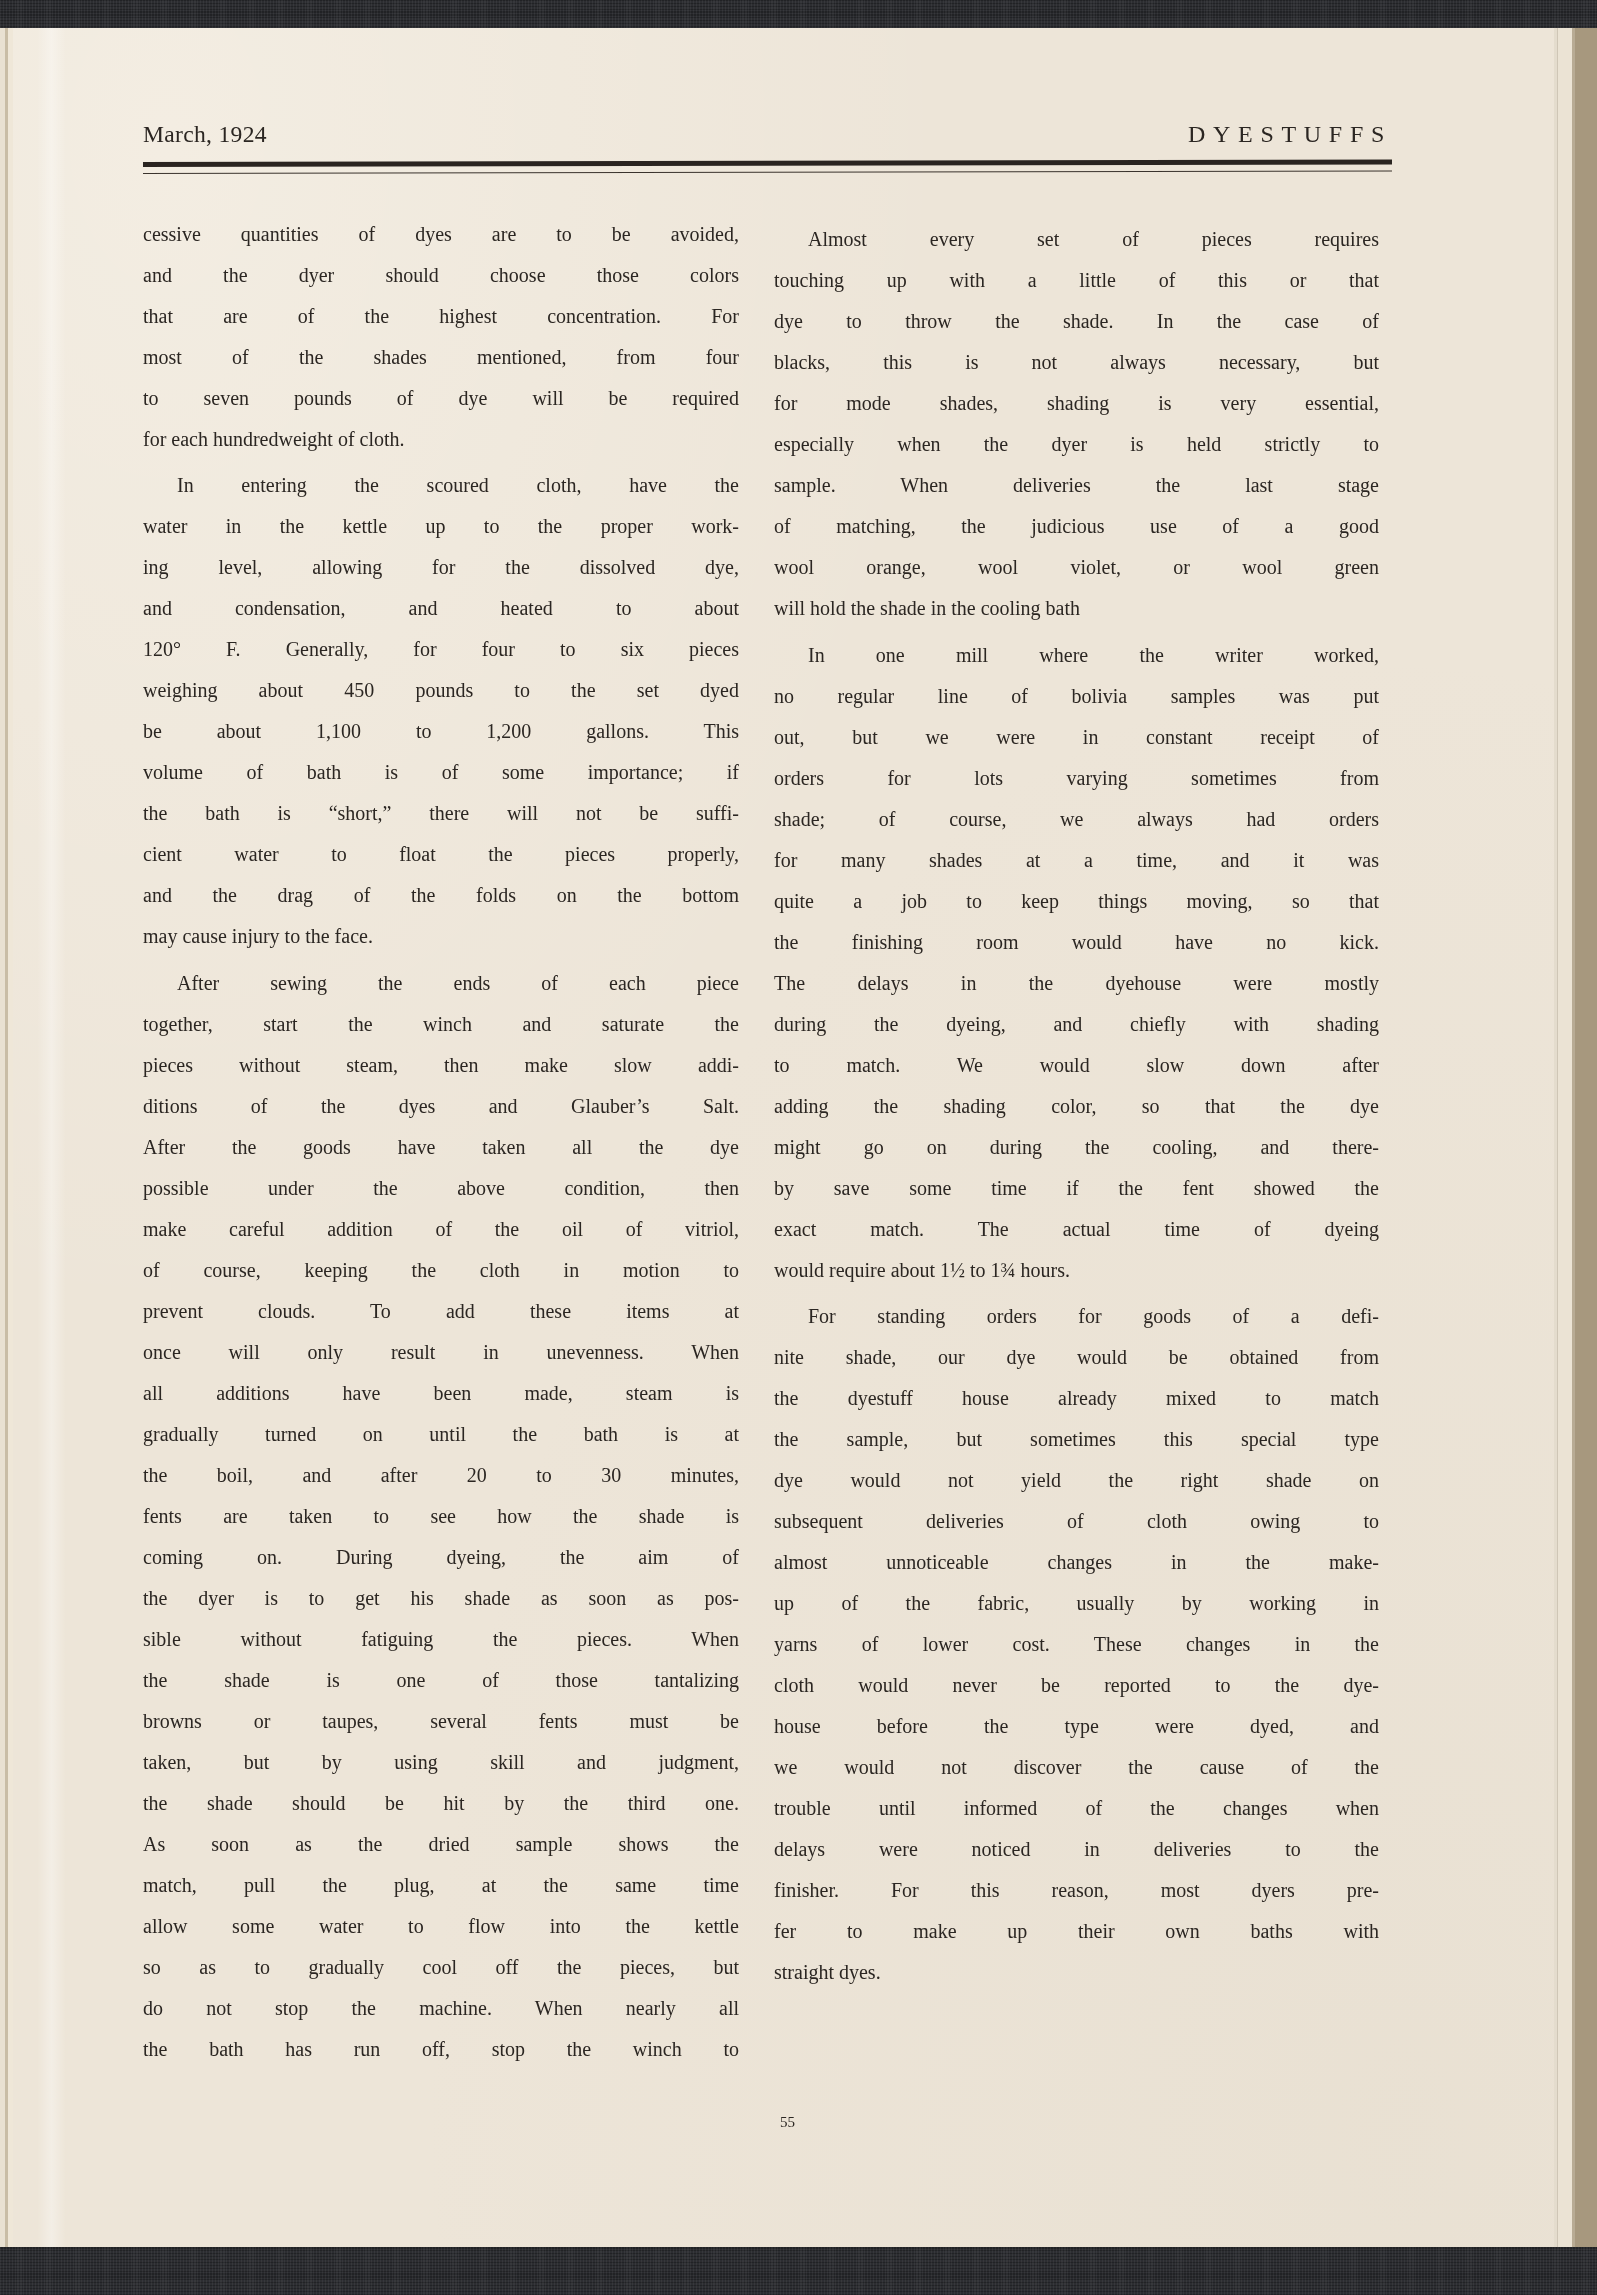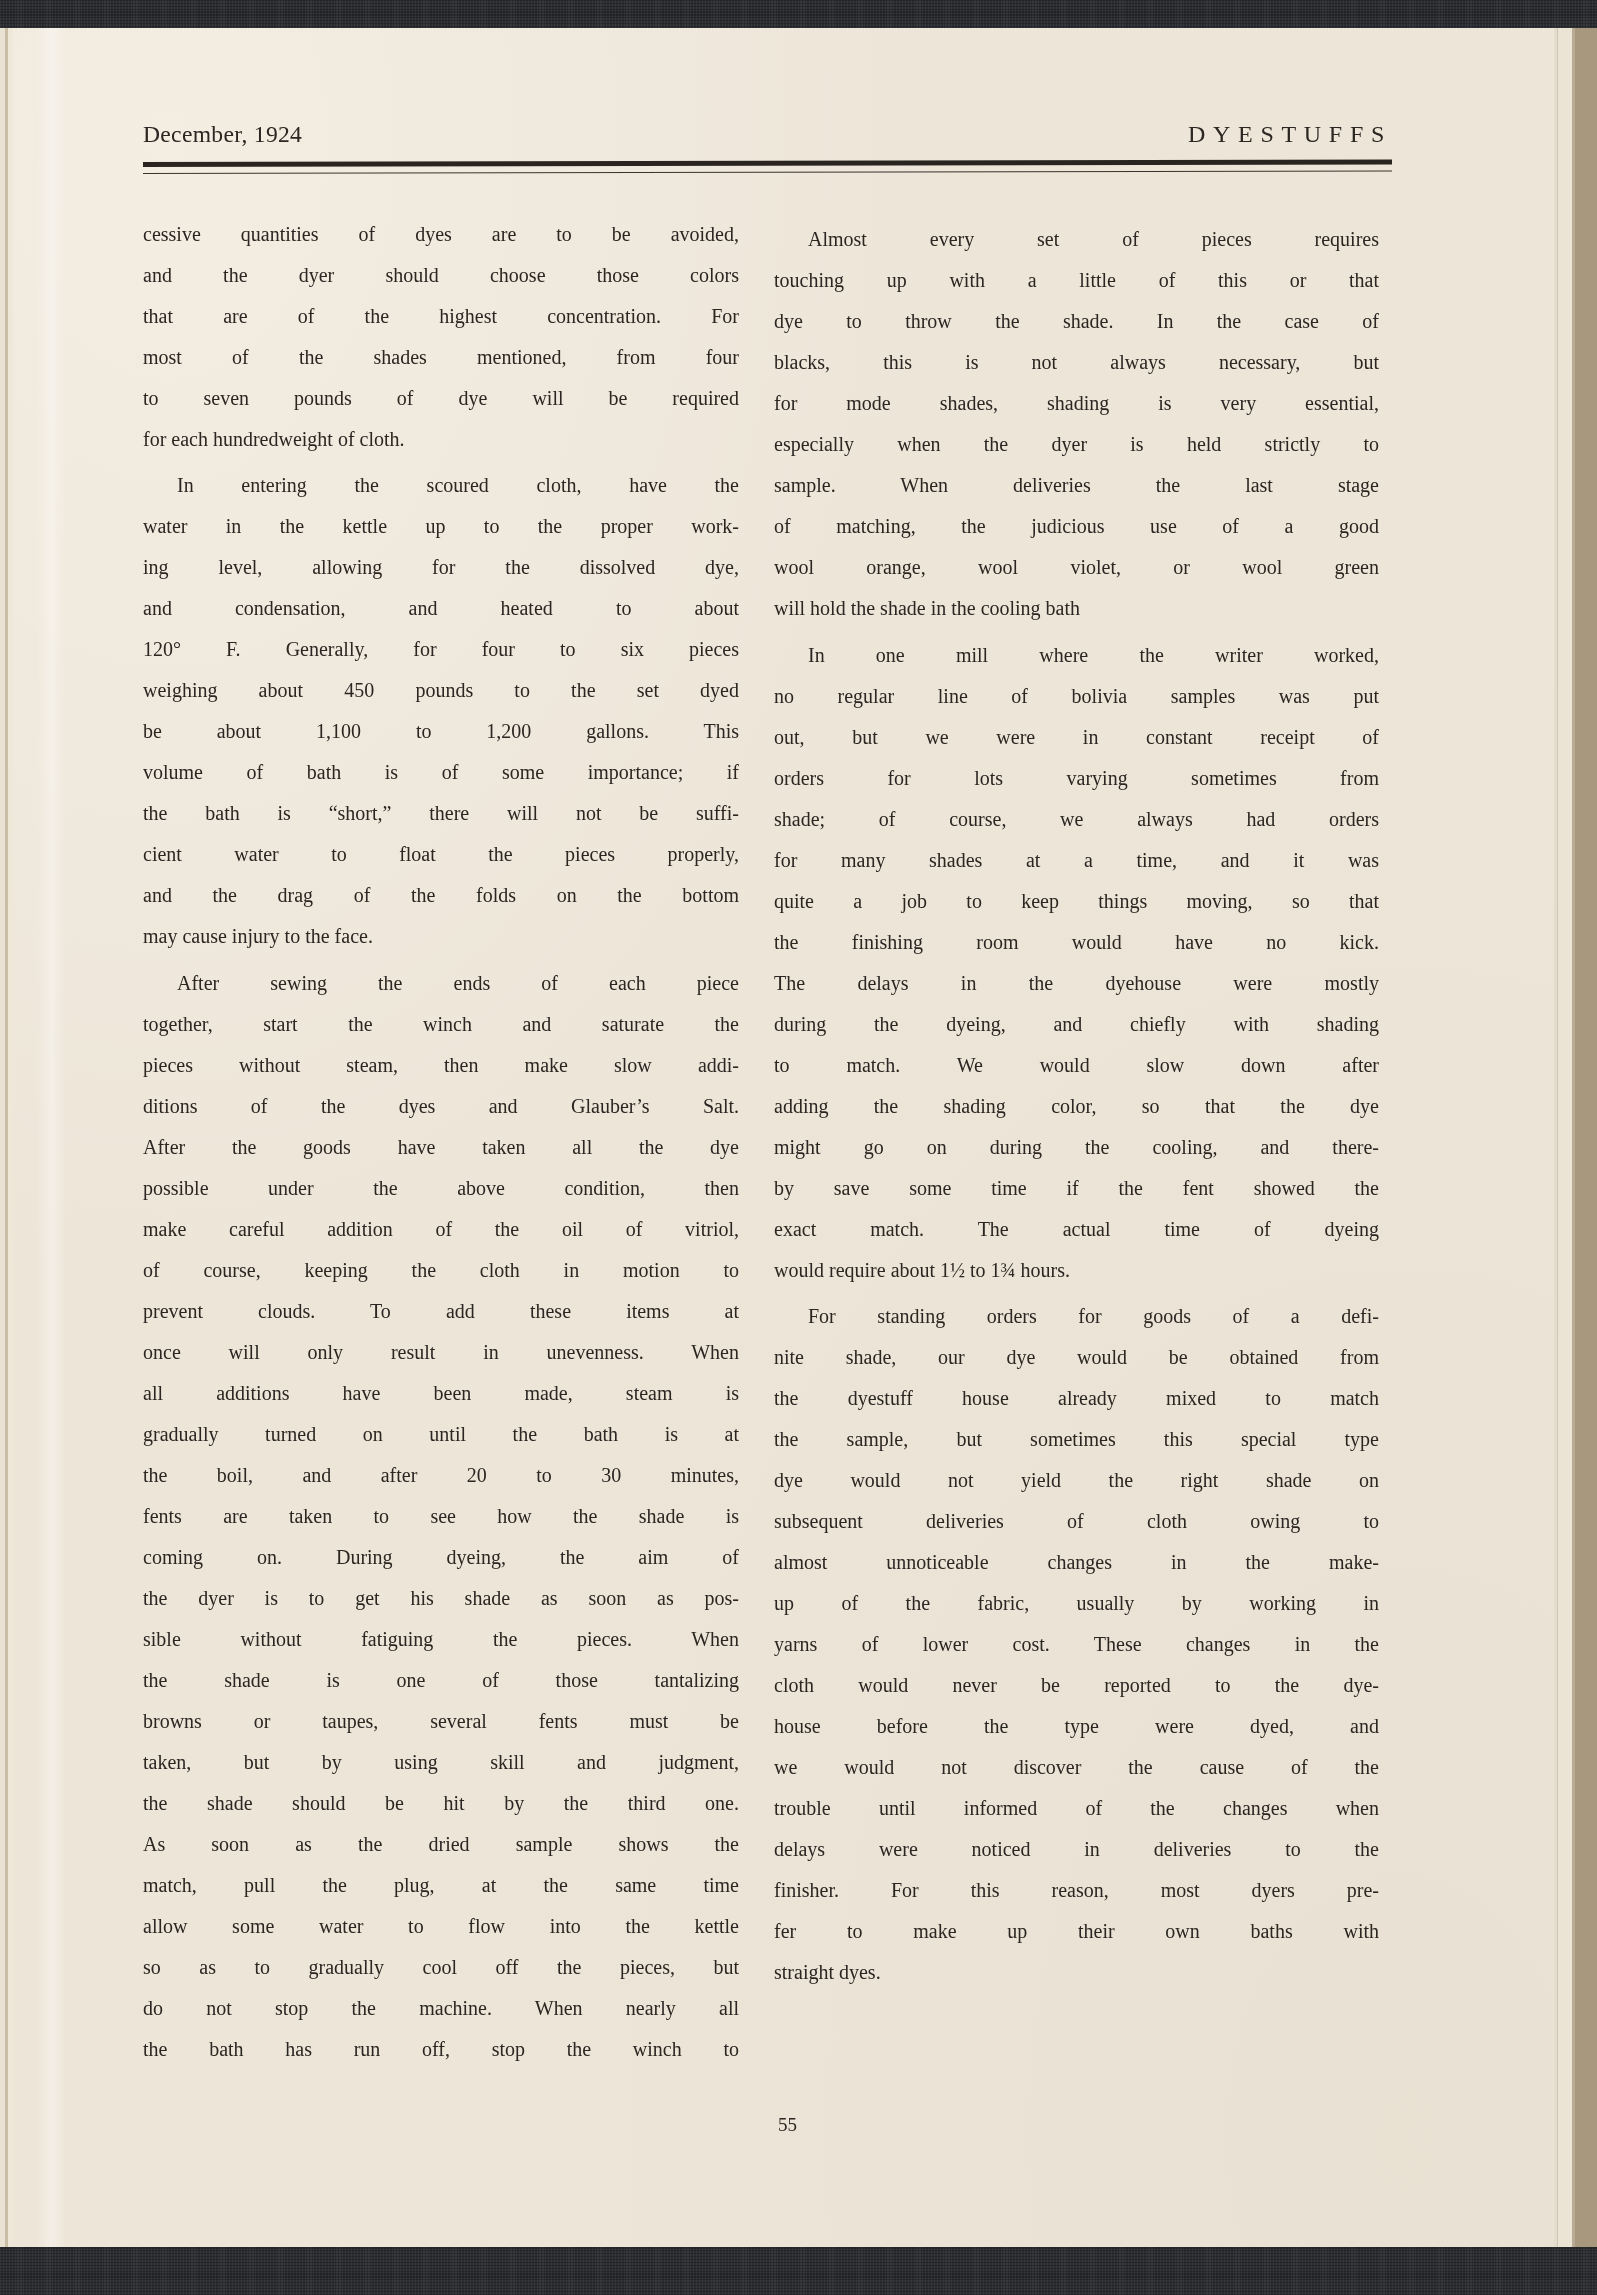--- a/index.html
+++ b/index.html
@@ -62,36 +62,36 @@
     text-align: justify; text-align-last: justify;
   }
   .col-left { left: 143px; width: 596px; }
   .col-right { left: 774px; width: 605px; }
   .line { display: block; height: 41px; white-space: nowrap; text-align-last: justify; overflow: visible; }
   .line.last { text-align-last: left; }
   .line.indent { padding-left: 34px; }
   .para-gap { display: block; height: 5.3px; }
   .folio {
     position: absolute; top: 2114px; left: 770px; width: 35px; text-align: center;
-    font-size: 19px;
+    font-size: 15px;
   }
 </style>
 </head>
 <body>
 
 <div class="cloth-top"></div>
 <div class="left-edge"></div>
 <div class="page-stack"></div>
 
 <div class="page">
   <div class="page-shine"></div>
 </div>
 
 <div class="running-head">
-  <span class="rh-date">December, 1924</span>
+  <span class="rh-date">March, 1924</span>
   <span class="rh-title">DYESTUFFS</span>
 </div>
 <div class="rule-thick"></div>
 <div class="rule-thin"></div>
 
 <div class="column col-left">
     <div>
       <span class="line">cessive quantities of dyes are to be avoided,</span>
       <span class="line">and the dyer should choose those colors</span>
       <span class="line">that are of the highest concentration. For</span>

